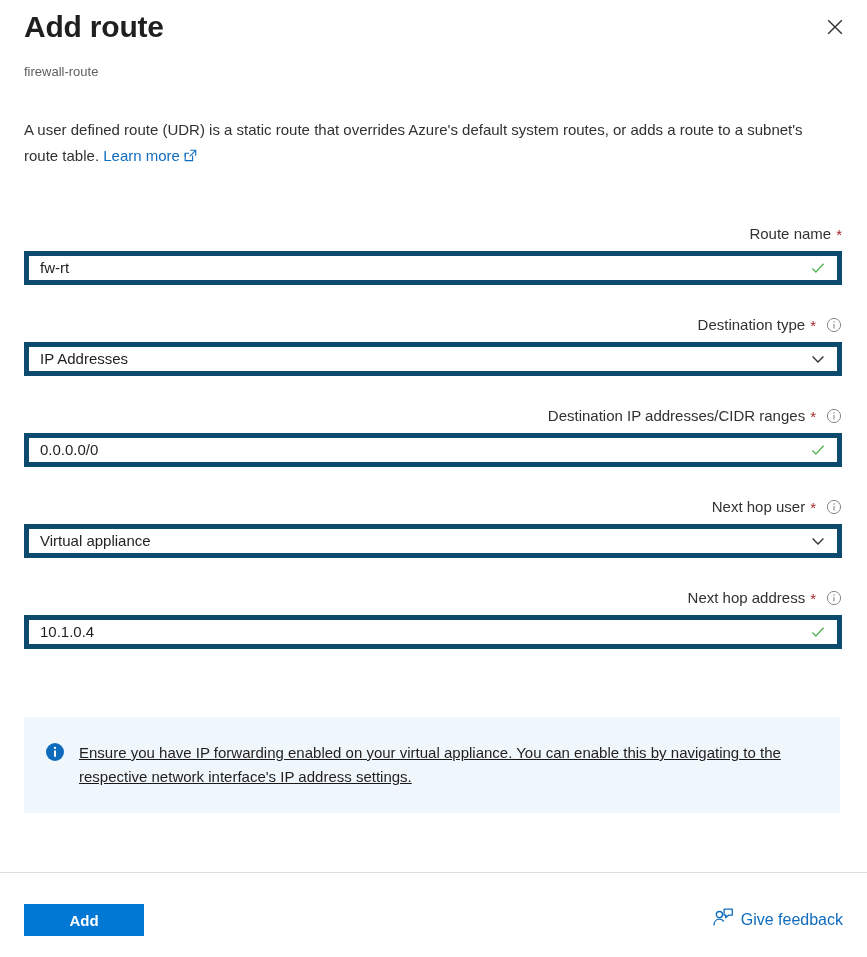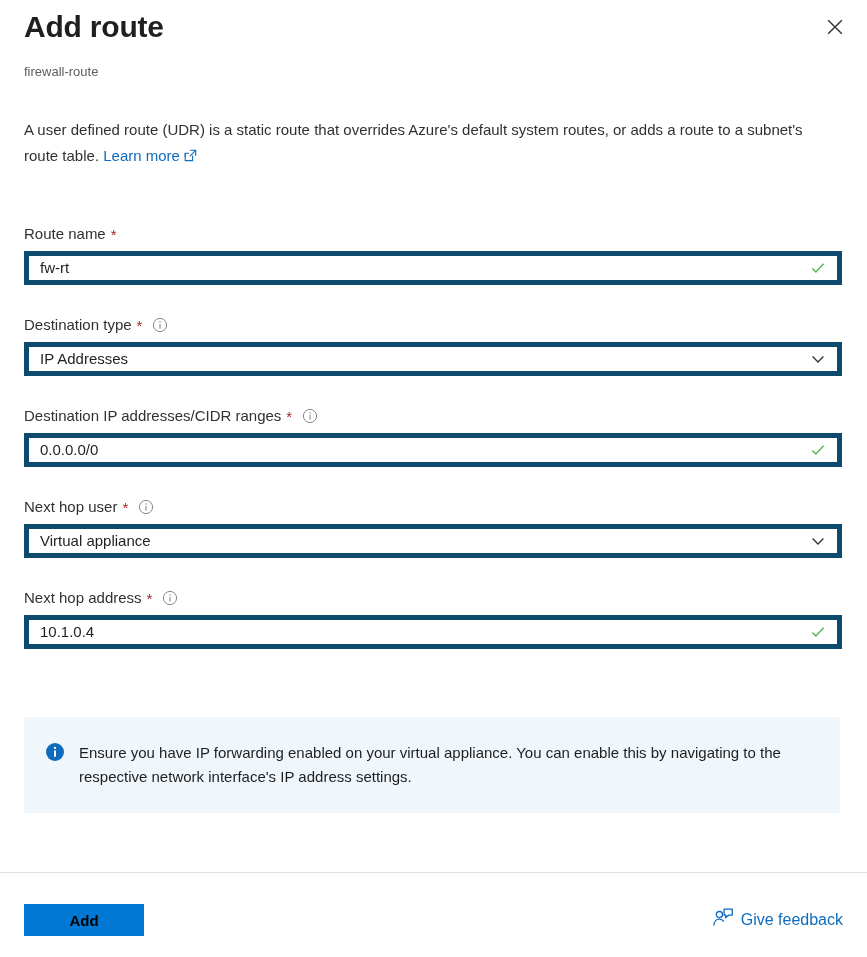--- a/index.html
+++ b/index.html
@@ -80,20 +80,21 @@
   .field { margin-bottom: 30px; }
   .field:last-child { margin-bottom: 0; }
 
   .field-label {
     display: flex;
     align-items: center;
     font-size: 15px;
     line-height: 20px;
     color: #323130;
     margin-bottom: 7px;
+    justify-content: flex-end;
   }
   .req-star {
     color: #a4262c;
     margin-left: 5px;
     font-size: 15px;
     line-height: 14px;
     position: relative;
     top: 1px;
   }
   .info-icon {
@@ -140,20 +141,21 @@
   
   .info-banner {
     position: absolute;
     left: 24px; top: 717px;
     width: 816px;
     min-height: 92px;
     background: #eff6fc;
     display: flex;
     align-items: flex-start;
     padding: 24px 20px 24px 21px;
+    text-decoration: underline;
   }
   .banner-icon {
     flex: none;
     margin-right: 14px;
     margin-top: 1px;
     display: flex;
   }
   .banner-text {
     font-size: 15px;
     line-height: 24px;
@@ -173,21 +175,21 @@
     left: 0; top: 873px;
     width: 867px; height: 84px;
     background: #ffffff;
   }
   .add-button {
     position: absolute;
     left: 24px; top: 31px;
     min-width: 120px;
     height: 32px;
     background: #0078d4;
-    color: #000000;
+    color: #ffffff;
     border: none;
     font-size: 15px;
     font-family: "Liberation Sans", sans-serif;
     font-weight: 600;
     cursor: pointer;
     padding: 0 16px;
   }
 
   .feedback {
     position: absolute;

